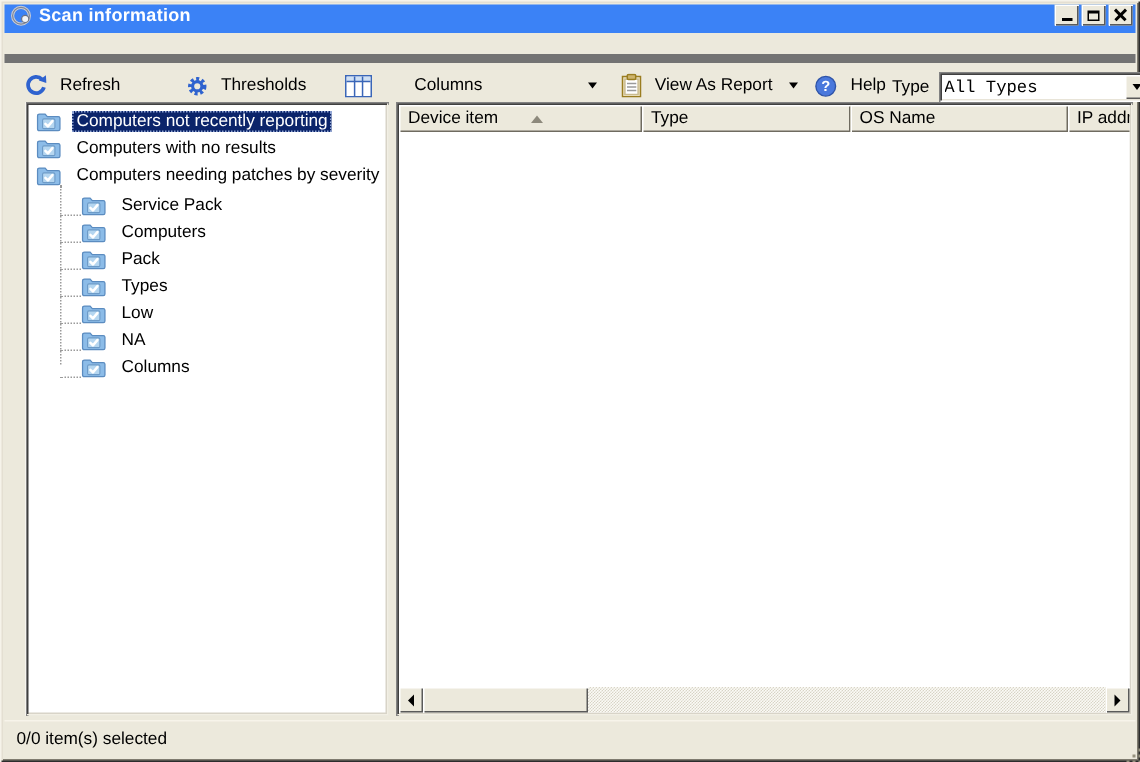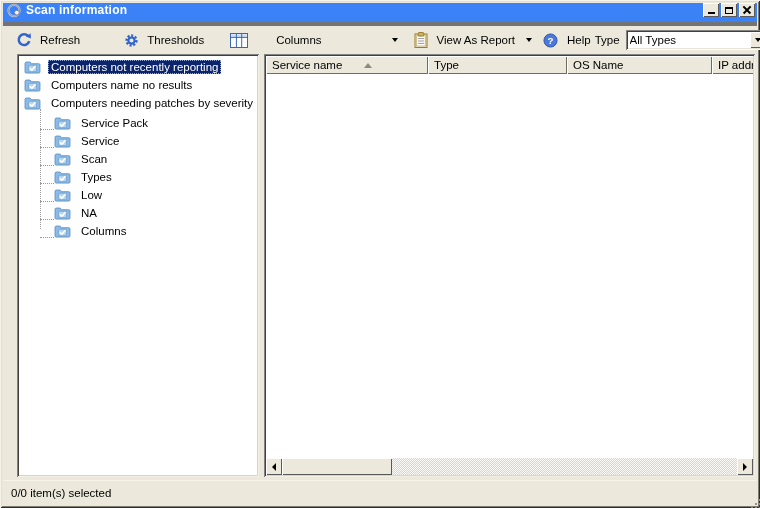--- a/index.html
+++ b/index.html
@@ -35,23 +35,24 @@
   .glyph-max{width:8px;height:7px;border:1px solid #000;border-top-width:2px;}
   .glyph-close{width:8px;height:8px;position:relative;}
   .glyph-close:before,.glyph-close:after{
     content:"";position:absolute;left:-1px;top:3px;width:10px;height:1.6px;background:#000;}
   .glyph-close:before{transform:rotate(45deg);}
   .glyph-close:after{transform:rotate(-45deg);}
 
   
   .toolbar{
     height:32px;flex:0 0 32px;
-    display:flex;align-items:center;
+    display:flex;align-items:flex-end;
     padding:0 6px 0 8px;
-    border-top:4px solid #737373;
+    border-top:6px solid #737373;
+    margin-top:14px;
   }
   .tb-btn{display:flex;align-items:center;gap:7px;padding:3px 4px;cursor:default;}
   .tb-btn .tb-icon{width:18px;height:16px;display:flex;align-items:center;justify-content:center;}
   .tb-btn .tb-label{font-size:11.5px;color:#000;white-space:nowrap;}
   .dd-arrow{width:0;height:0;border-left:3.5px solid transparent;border-right:3.5px solid transparent;
     border-top:4px solid #000;}
   .tb-btn.b0{margin-right:34px;}
   .tb-btn.b1{margin-right:18px;}
   .tb-btn.b2 .dd-arrow{margin-left:42px;}
   .tb-btn.b2{margin-right:6px;gap:28px;}
@@ -59,21 +60,21 @@
   .tb-btn.b3{margin-right:2px;}
 
   .type-group{margin-left:auto;display:flex;align-items:center;gap:6px;}
   .type-label{font-size:11.5px;}
   .combo{
     width:142px;height:20px;background:#fff;display:flex;align-items:center;
     box-shadow: inset 1px 1px 0 #828282, inset -1px -1px 0 #fff,
                 inset 2px 2px 0 #404040, inset -2px -2px 0 #e8e4d8;
     padding:1px 2px 1px 4px;
   }
-  .combo-value{flex:1;font-size:11.5px;white-space:nowrap;overflow:hidden;}
+  .combo-value{flex:1;font-size:11.5px;white-space:nowrap;overflow:hidden;font-family:Liberation Mono, monospace;}
   .combo-btn{width:16px;height:16px;background:#ece9dc;flex:0 0 16px;
     box-shadow: inset 1px 1px 0 #fff, inset -1px -1px 0 #5a5a5a;
     display:flex;align-items:center;justify-content:center;}
   .combo-btn .dd-arrow{border-top-color:#000;}
 
   
   .main{flex:1;display:flex;margin:0 2px;min-height:0;}
   .panel-sunken{
     background:#fff;
     box-shadow: inset 1px 1px 0 #828282, inset -1px -1px 0 #f2efe4,
@@ -252,21 +253,21 @@
                 <path d="M6.6 9.2 L8.4 11 L11.6 7.2" stroke="#ffffff" stroke-width="1.8" fill="none" stroke-linecap="round" stroke-linejoin="round"></path>
               </svg></span>
             <span class="tree-label">Computers not recently reporting</span>
           </div>
           <div class="tree-row top">
             <span class="tree-icon"><svg viewBox="0 0 18 15" width="17" height="14">
                 <path d="M1 3.6 Q1 2.2 2.4 2.2 L6.4 2.2 L8 4 L15.8 4 Q17 4 17 5.2 L17 12.8 Q17 14 15.8 14 L2.2 14 Q1 14 1 12.8 Z" fill="#8cbce8" stroke="#5b8cc0" stroke-width="0.9"></path>
                 <rect x="4.6" y="5.6" width="8.8" height="7" rx="1" fill="#b5d6f0" stroke="#6d9bc8" stroke-width="0.8"></rect>
                 <path d="M6.6 9.2 L8.4 11 L11.6 7.2" stroke="#ffffff" stroke-width="1.8" fill="none" stroke-linecap="round" stroke-linejoin="round"></path>
               </svg></span>
-            <span class="tree-label">Computers name no results</span>
+            <span class="tree-label">Computers with no results</span>
           </div>
           <div class="tree-row top">
             <span class="tree-icon"><svg viewBox="0 0 18 15" width="17" height="14">
                 <path d="M1 3.6 Q1 2.2 2.4 2.2 L6.4 2.2 L8 4 L15.8 4 Q17 4 17 5.2 L17 12.8 Q17 14 15.8 14 L2.2 14 Q1 14 1 12.8 Z" fill="#8cbce8" stroke="#5b8cc0" stroke-width="0.9"></path>
                 <rect x="4.6" y="5.6" width="8.8" height="7" rx="1" fill="#b5d6f0" stroke="#6d9bc8" stroke-width="0.8"></rect>
                 <path d="M6.6 9.2 L8.4 11 L11.6 7.2" stroke="#ffffff" stroke-width="1.8" fill="none" stroke-linecap="round" stroke-linejoin="round"></path>
               </svg></span>
             <span class="tree-label">Computers needing patches by severity</span>
           </div>
           <div class="tree-children">
@@ -279,30 +280,30 @@
                 </svg></span>
               <span class="tree-label">Service Pack</span>
             </div>
             <div class="tree-row child">
               <span class="branch"></span>
               <span class="tree-icon"><svg viewBox="0 0 18 15" width="17" height="14">
                   <path d="M1 3.6 Q1 2.2 2.4 2.2 L6.4 2.2 L8 4 L15.8 4 Q17 4 17 5.2 L17 12.8 Q17 14 15.8 14 L2.2 14 Q1 14 1 12.8 Z" fill="#8cbce8" stroke="#5b8cc0" stroke-width="0.9"></path>
                   <rect x="4.6" y="5.6" width="8.8" height="7" rx="1" fill="#b5d6f0" stroke="#6d9bc8" stroke-width="0.8"></rect>
                   <path d="M6.6 9.2 L8.4 11 L11.6 7.2" stroke="#ffffff" stroke-width="1.8" fill="none" stroke-linecap="round" stroke-linejoin="round"></path>
                 </svg></span>
-              <span class="tree-label">Service</span>
-            </div>
-            <div class="tree-row child">
-              <span class="branch"></span>
-              <span class="tree-icon"><svg viewBox="0 0 18 15" width="17" height="14">
-                  <path d="M1 3.6 Q1 2.2 2.4 2.2 L6.4 2.2 L8 4 L15.8 4 Q17 4 17 5.2 L17 12.8 Q17 14 15.8 14 L2.2 14 Q1 14 1 12.8 Z" fill="#8cbce8" stroke="#5b8cc0" stroke-width="0.9"></path>
-                  <rect x="4.6" y="5.6" width="8.8" height="7" rx="1" fill="#b5d6f0" stroke="#6d9bc8" stroke-width="0.8"></rect>
-                  <path d="M6.6 9.2 L8.4 11 L11.6 7.2" stroke="#ffffff" stroke-width="1.8" fill="none" stroke-linecap="round" stroke-linejoin="round"></path>
-                </svg></span>
-              <span class="tree-label">Scan</span>
+              <span class="tree-label">Computers</span>
+            </div>
+            <div class="tree-row child">
+              <span class="branch"></span>
+              <span class="tree-icon"><svg viewBox="0 0 18 15" width="17" height="14">
+                  <path d="M1 3.6 Q1 2.2 2.4 2.2 L6.4 2.2 L8 4 L15.8 4 Q17 4 17 5.2 L17 12.8 Q17 14 15.8 14 L2.2 14 Q1 14 1 12.8 Z" fill="#8cbce8" stroke="#5b8cc0" stroke-width="0.9"></path>
+                  <rect x="4.6" y="5.6" width="8.8" height="7" rx="1" fill="#b5d6f0" stroke="#6d9bc8" stroke-width="0.8"></rect>
+                  <path d="M6.6 9.2 L8.4 11 L11.6 7.2" stroke="#ffffff" stroke-width="1.8" fill="none" stroke-linecap="round" stroke-linejoin="round"></path>
+                </svg></span>
+              <span class="tree-label">Pack</span>
             </div>
             <div class="tree-row child">
               <span class="branch"></span>
               <span class="tree-icon"><svg viewBox="0 0 18 15" width="17" height="14">
                   <path d="M1 3.6 Q1 2.2 2.4 2.2 L6.4 2.2 L8 4 L15.8 4 Q17 4 17 5.2 L17 12.8 Q17 14 15.8 14 L2.2 14 Q1 14 1 12.8 Z" fill="#8cbce8" stroke="#5b8cc0" stroke-width="0.9"></path>
                   <rect x="4.6" y="5.6" width="8.8" height="7" rx="1" fill="#b5d6f0" stroke="#6d9bc8" stroke-width="0.8"></rect>
                   <path d="M6.6 9.2 L8.4 11 L11.6 7.2" stroke="#ffffff" stroke-width="1.8" fill="none" stroke-linecap="round" stroke-linejoin="round"></path>
                 </svg></span>
               <span class="tree-label">Types</span>
             </div>
@@ -333,21 +334,21 @@
                 </svg></span>
               <span class="tree-label">Columns</span>
             </div>
           </div>
         </div>
     </div>
     <div class="splitter"></div>
     <div class="table-panel panel-sunken">
       <div class="grid-header" id="grid-header">
           <div class="col-head" style="width: 162px; flex-basis: 162px;">
-            <span>Service name</span>
+            <span>Device item</span>
             <span class="sort-arrow"></span>
           </div>
           <div class="col-head" style="width: 139px; flex-basis: 139px;">
             <span>Type</span>
           </div>
           <div class="col-head" style="width: 145px; flex-basis: 145px;">
             <span>OS Name</span>
           </div>
           <div class="col-head" style="width: 120px; flex-basis: 120px;">
             <span>IP address</span>

